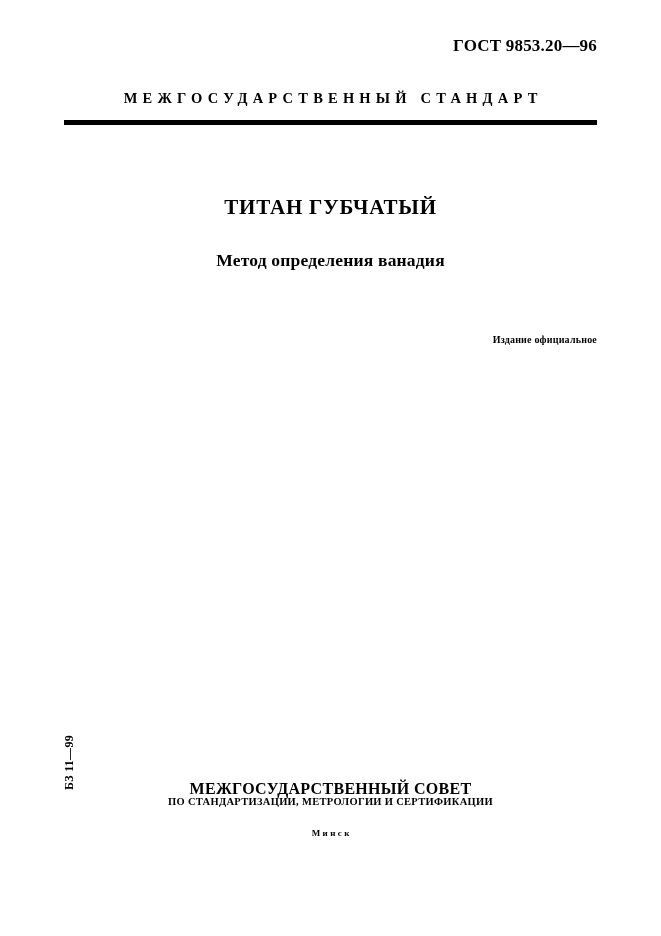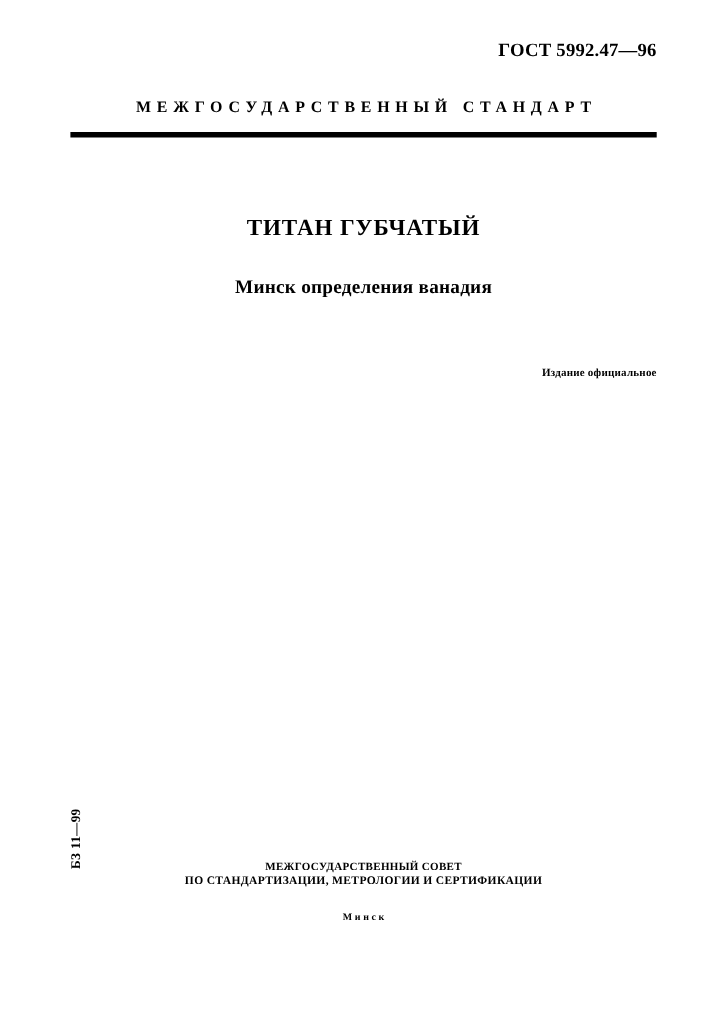--- a/index.html
+++ b/index.html
@@ -122,21 +122,21 @@
   .footer {
     position: absolute;
     left: 64px;
     right: 64px;
     top: 782px;
     text-align: center;
   }
   .footer-line1 {
     font-family: "Liberation Serif", serif;
     font-weight: bold;
-    font-size: 10px;
+    font-size: 16px;
     letter-spacing: 0.3px;
     line-height: 13px;
   }
   .footer-line2 {
     font-family: "Liberation Serif", serif;
     font-weight: bold;
     font-size: 10.5px;
     letter-spacing: 0.3px;
     line-height: 13px;
   }
@@ -148,29 +148,29 @@
     text-indent: 2.4px;
     line-height: 13px;
     margin-top: 19px;
   }
 </style>
 </head>
 <body>
 
 <div class="page">
 
-  <div class="std-number">ГОСТ 5992.47—96</div>
+  <div class="std-number">ГОСТ 9853.20—96</div>
 
   <div class="interstate-line">МЕЖГОСУДАРСТВЕННЫЙ СТАНДАРТ</div>
 
   <div class="header-rule"></div>
 
   <div class="doc-title">ТИТАН ГУБЧАТЫЙ</div>
 
-  <div class="doc-subtitle">Минск определения ванадия</div>
+  <div class="doc-subtitle">Метод определения ванадия</div>
 
   <div class="official-edition">Издание официальное</div>
 
   <div class="side-code-wrap">
     <div class="side-code-inner">БЗ 11—99</div>
   </div>
 
   <div class="footer">
     <div class="footer-line1">МЕЖГОСУДАРСТВЕННЫЙ СОВЕТ</div>
     <div class="footer-line2">ПО СТАНДАРТИЗАЦИИ, МЕТРОЛОГИИ И СЕРТИФИКАЦИИ</div>

